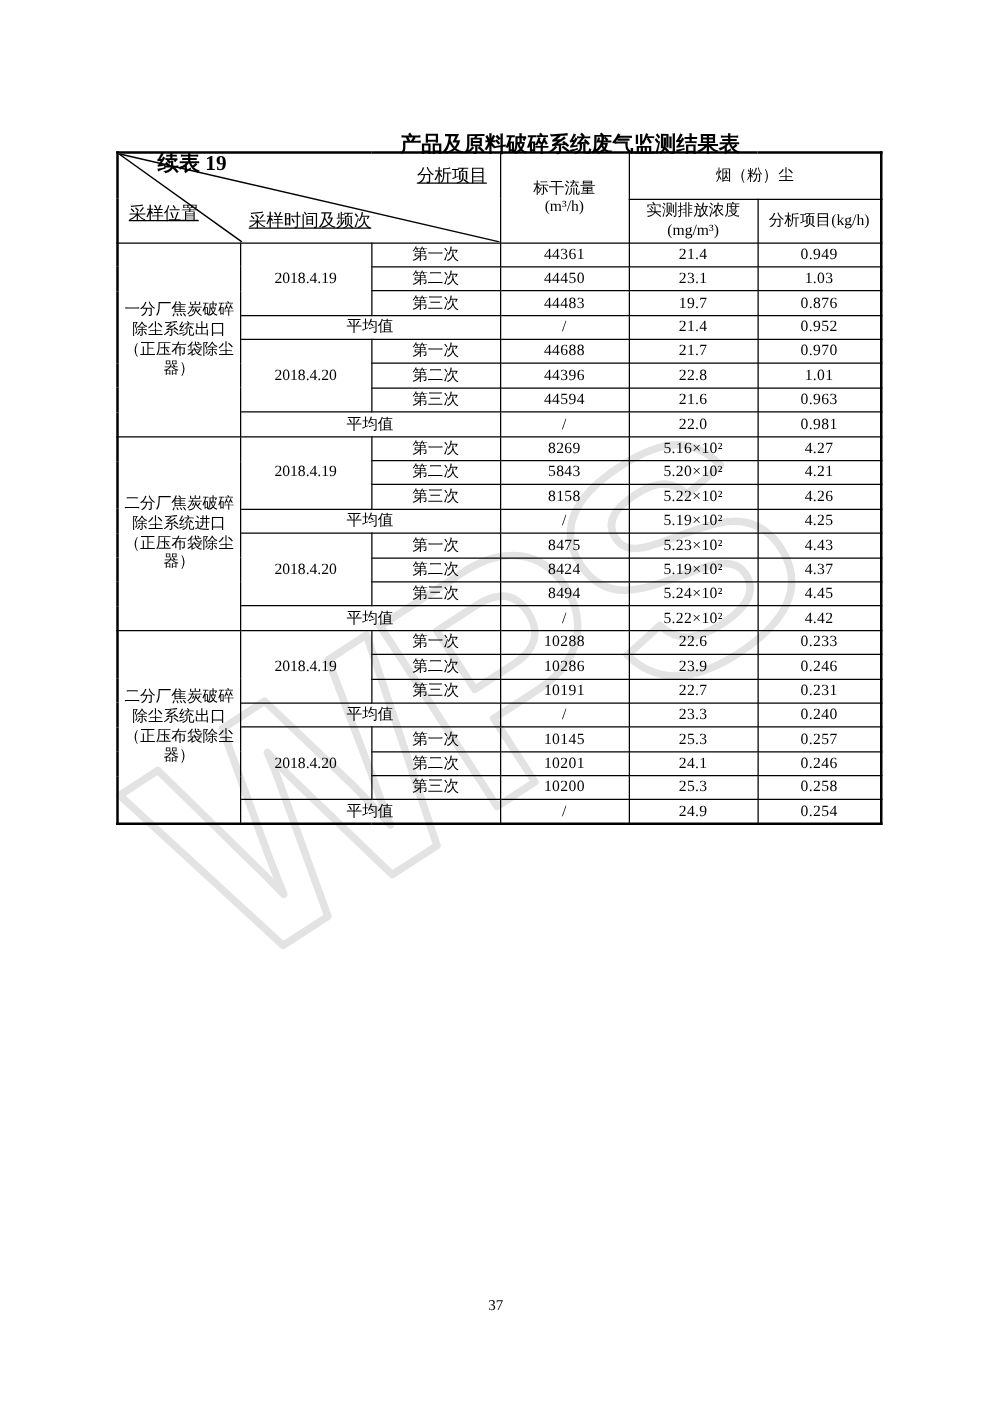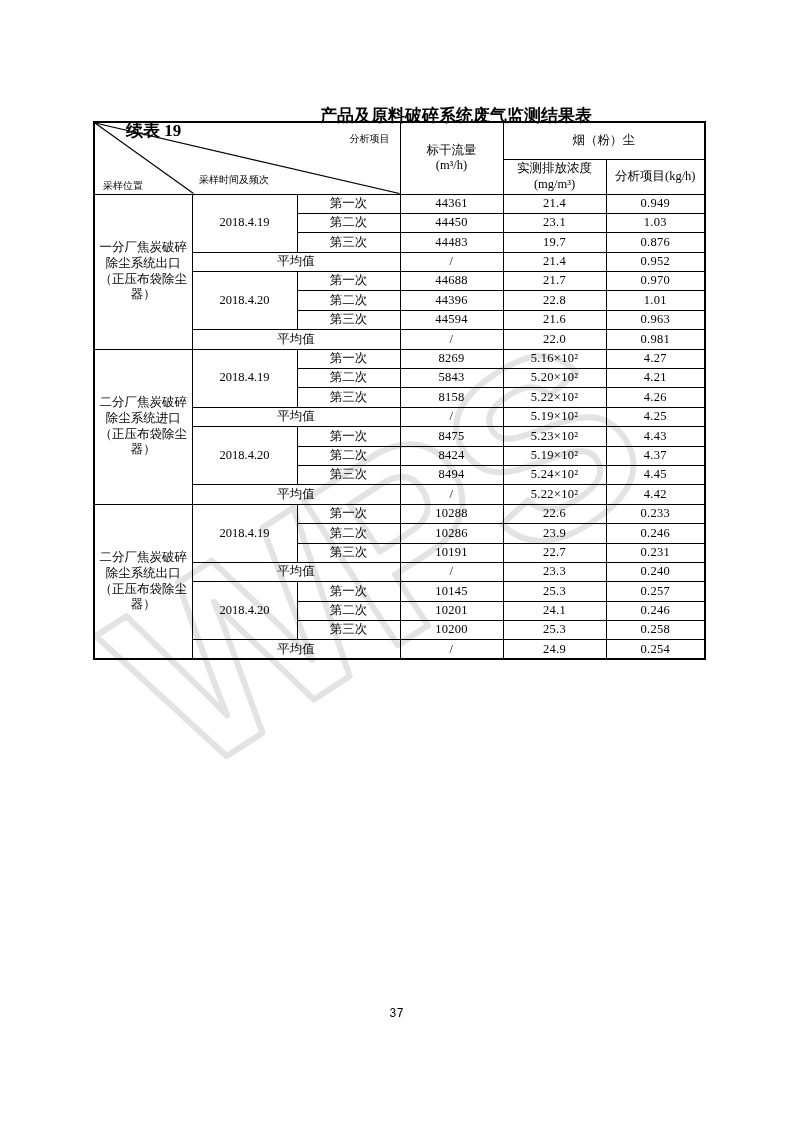--- a/index.html
+++ b/index.html
@@ -10,28 +10,28 @@
   .continued{position:absolute;left:126px;top:97px;font-size:17px;font-weight:bold;white-space:nowrap;margin-top:22px;}
   .doc-title{position:absolute;left:320px;top:104px;font-size:17px;font-weight:bold;white-space:nowrap;}
   table.mon{position:absolute;left:93px;top:121px;width:611px;border-collapse:collapse;
             table-layout:fixed;border:2px solid #000;}
   table.mon td{border:1px solid #000;text-align:center;vertical-align:middle;padding:0;
                font-size:12.5px;line-height:1.25;overflow:hidden;}
   tr.h1{height:37px;} tr.h2{height:35px;} tr.dr{height:19.4px;}
   td.hcell{font-size:13px;}
   td.diag{position:relative;}
   .diag svg{position:absolute;left:0;top:0;width:100%;height:100%;display:block;}
-  .diag .lbl{position:absolute;font-size:10px;white-space:nowrap;}
+  .diag .lbl{position:absolute;font-size:14px;white-space:nowrap;text-decoration:underline;}
   .lbl-analysis{top:10px;right:10px;}
-  .lbl-pos{left:8px;bottom:1px;}
+  .lbl-pos{left:8px;bottom:13px;}
   .lbl-time{left:104px;bottom:7px;}
   td.loc{font-size:12.5px;line-height:1.55;padding:0 3px;}
   td.zh{font-size:13px;}
   td.num{font-size:12.5px;letter-spacing:0.3px;}
-  .pageno{position:absolute;left:0;right:0;top:1007px;text-align:center;font-size:12px;font-family:Liberation Mono, monospace;}
+  .pageno{position:absolute;left:0;right:0;top:1037px;text-align:center;font-size:12px;}
 </style>
 </head>
 <body>
 
 <div class="page">
 
   <svg class="watermark" width="700" height="500" viewBox="0 0 700 500">
     <text x="350" y="338" text-anchor="middle" font-family="Liberation Sans, DejaVu Sans, sans-serif" font-weight="bold" font-size="250" letter-spacing="-4" fill="none" stroke-width="6" stroke-linejoin="round" transform="rotate(-33 350 250)" stroke="#e3e3e3">WPS</text>
   </svg>
 

